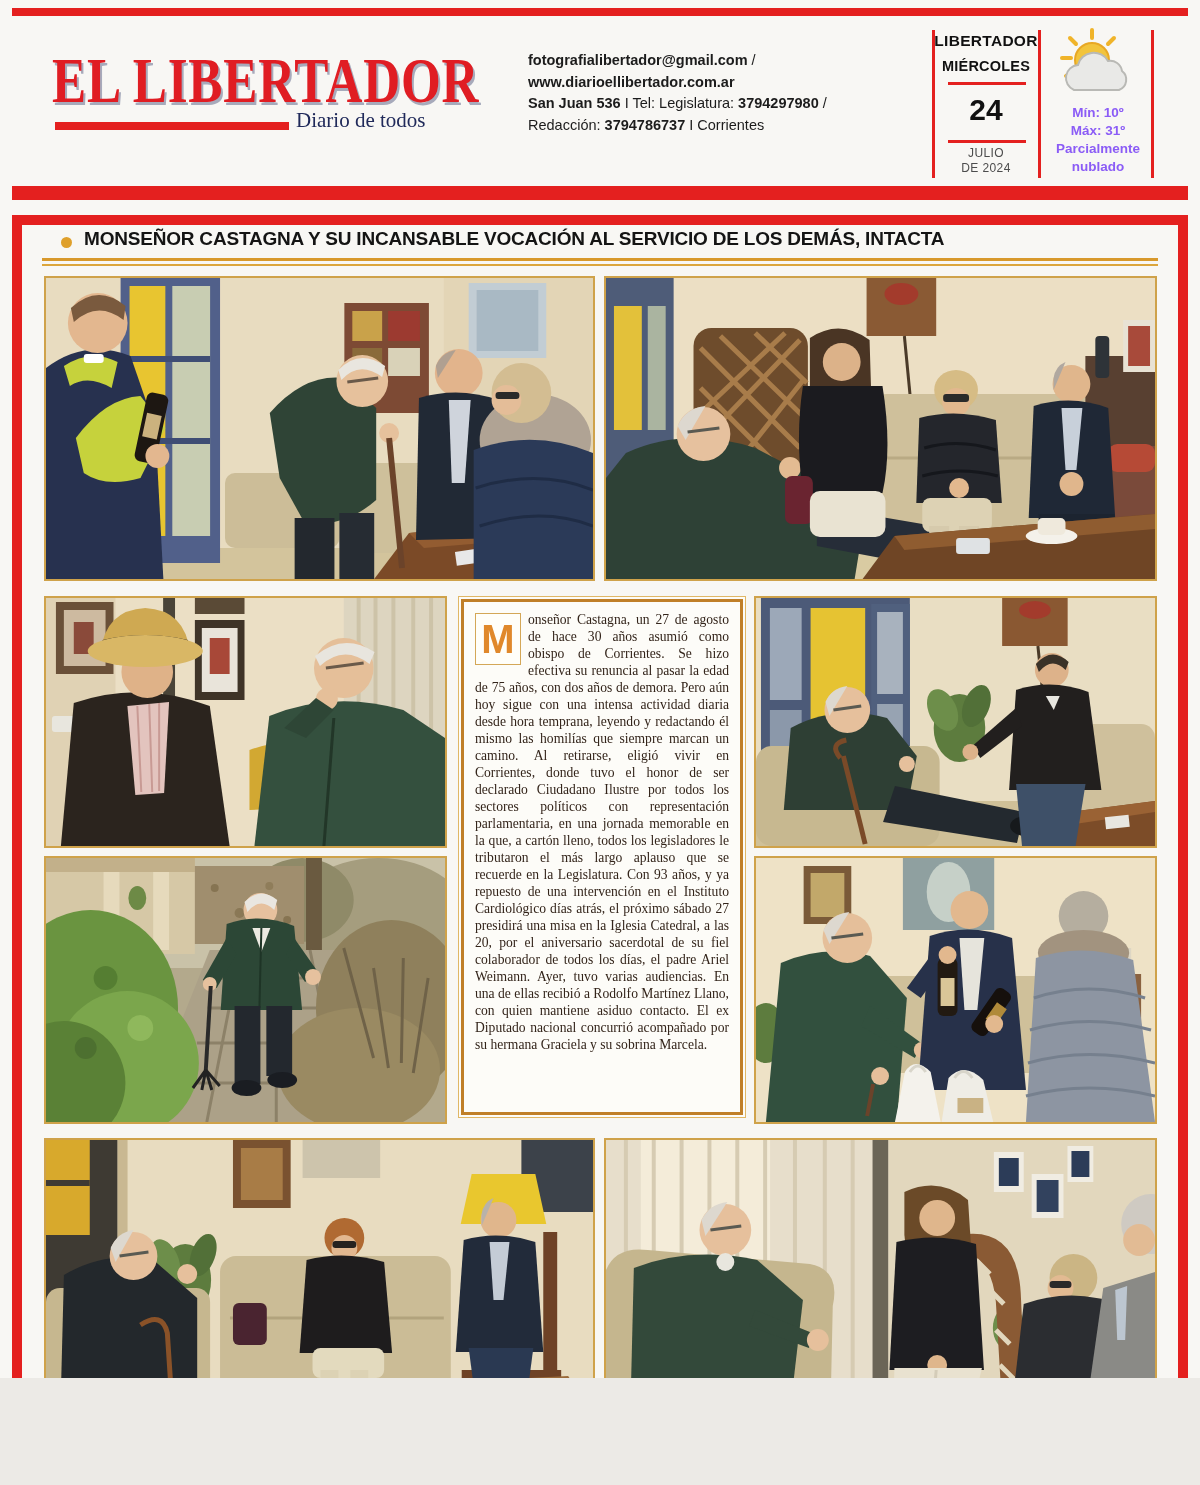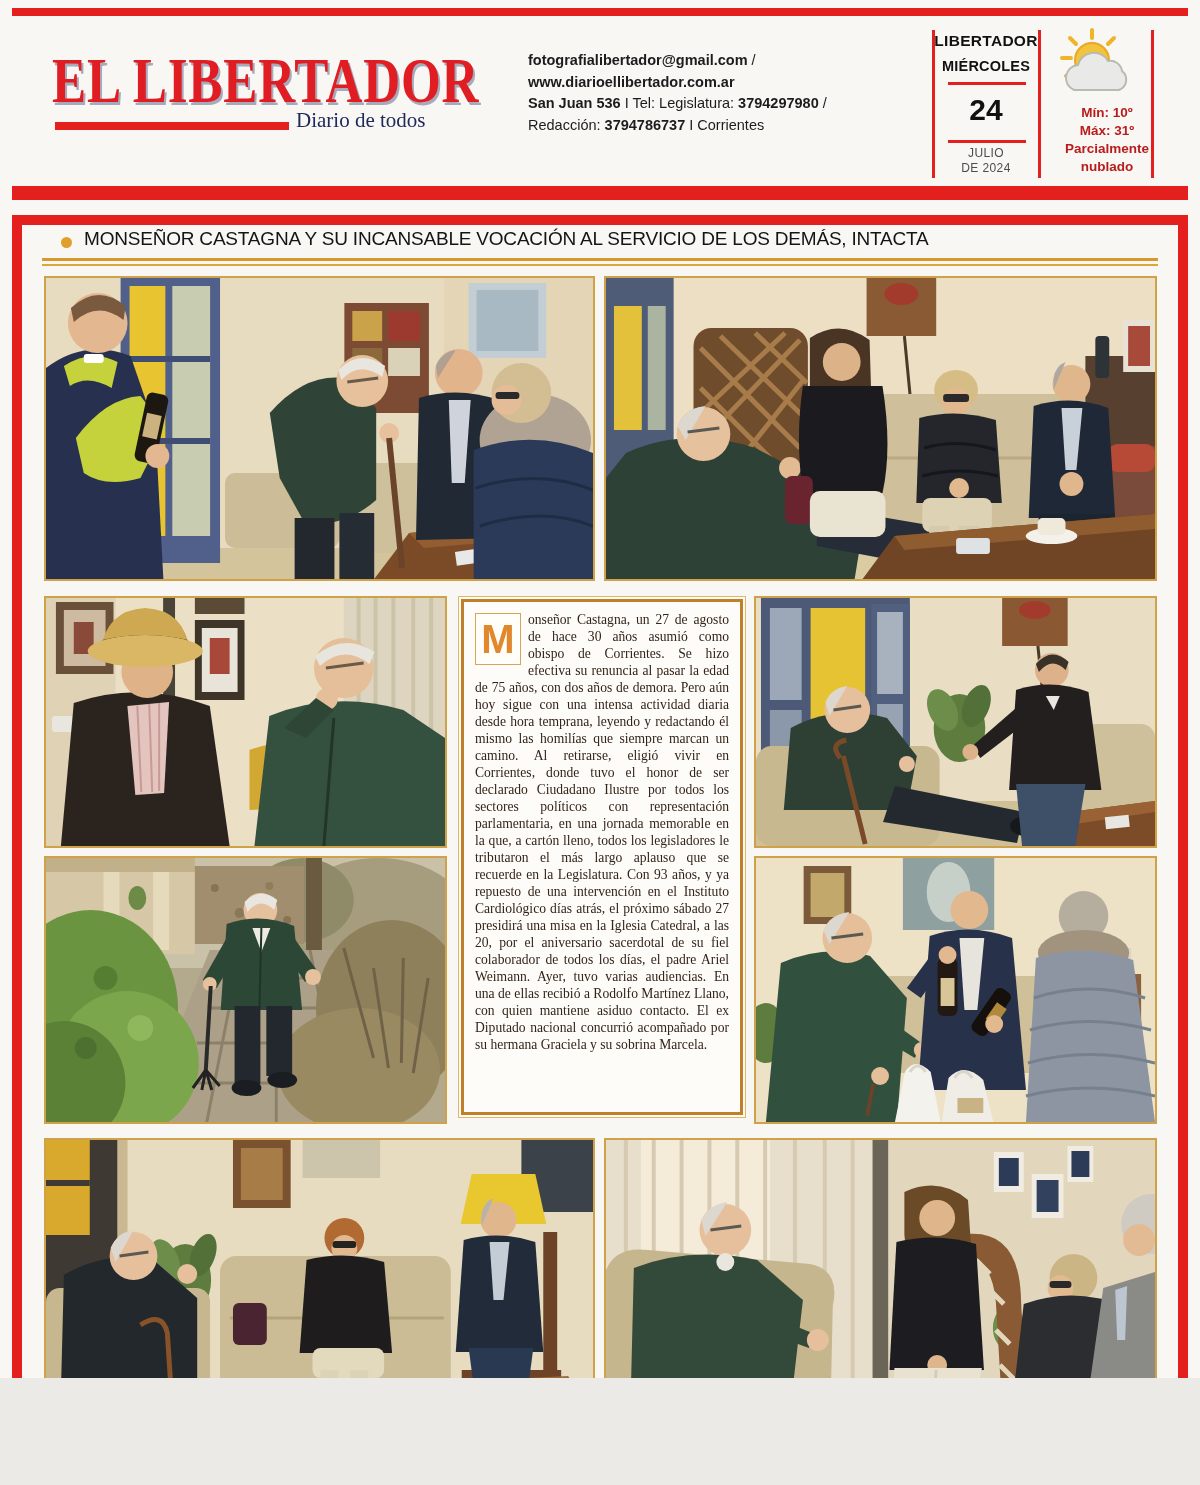--- a/index.html
+++ b/index.html
@@ -19,27 +19,27 @@
   .contact{left:528px;top:50px;font-size:14.5px;line-height:21.5px;color:#1c1c1c;}
   .contact .b{font-weight:bold;}
   .vline{width:3px;top:30px;height:148px;background:#e4201f;}
   .datecol{left:934px;width:104px;text-align:center;color:#111;}
   .d-city{top:32px;font-weight:bold;font-size:15.5px;letter-spacing:.3px;}
   .d-weekday{top:58px;font-weight:bold;font-size:14.5px;letter-spacing:.2px;}
   .d-rule{left:948px;width:78px;height:3px;background:#e4201f;}
   .d-day{top:84px;font-weight:bold;font-size:30px;line-height:52px;}
   .d-month{top:146px;font-size:12px;line-height:15px;color:#4c4c4c;letter-spacing:.4px;}
   .weather-txt{left:1042px;width:112px;top:104px;text-align:center;font-weight:bold;
-        font-size:13.5px;line-height:18px;color:#b91c1c;padding-left:9px;}
+        font-size:13.5px;line-height:18px;color:#8b5cf6;}
 
   
   .frame{left:12px;top:215px;width:1176px;height:1255px;border:10px solid #e4201f;
         box-sizing:border-box;}
   .bullet{left:61px;top:237px;width:11px;height:11px;border-radius:50%;background:#dfa02b;}
-  .headline{left:84px;top:228px;width:1070px;font-weight:normal;font-size:19px;
+  .headline{left:84px;top:228px;width:1070px;font-weight:bold;font-size:19px;
         letter-spacing:-.2px;color:#141414;white-space:nowrap;}
   .goldrule1{left:42px;top:258px;width:1116px;height:3px;background:#d8992b;}
   .goldrule2{left:42px;top:264px;width:1116px;height:2px;background:#dca63c;}
 
   .photo{box-sizing:border-box;border:2px solid #cfa24a;background:#ddd2b4;}
   .photo svg{display:block;width:100%;height:100%;}
 
   
   .artbox{left:458px;top:596px;width:288px;height:522px;box-sizing:border-box;
         border:1px solid #e0b766;background:#fdfcf8;padding:2px;}

